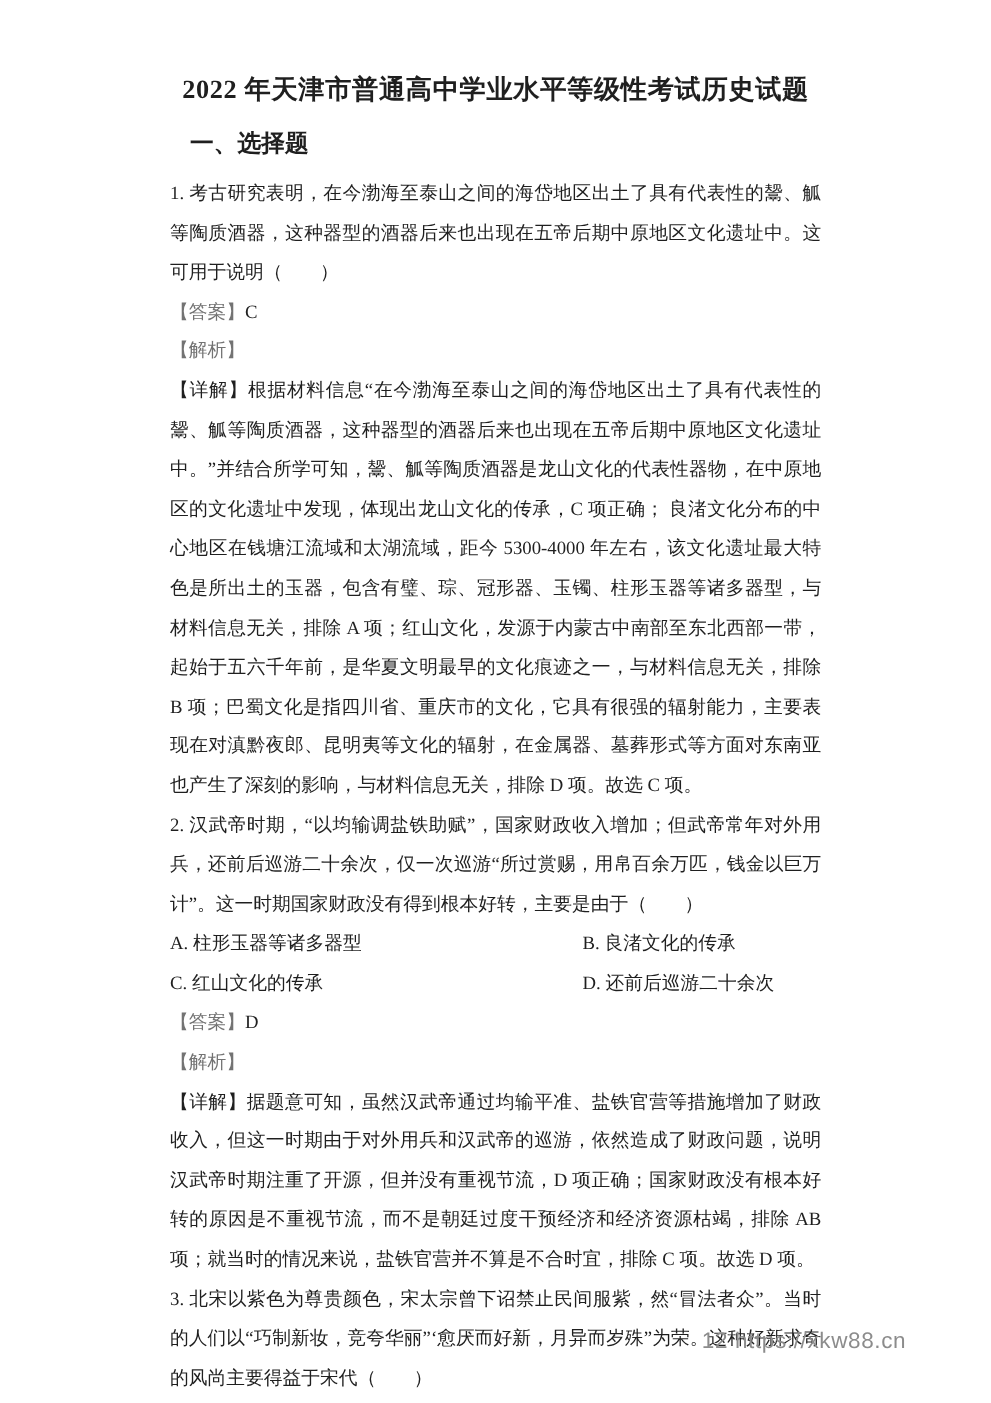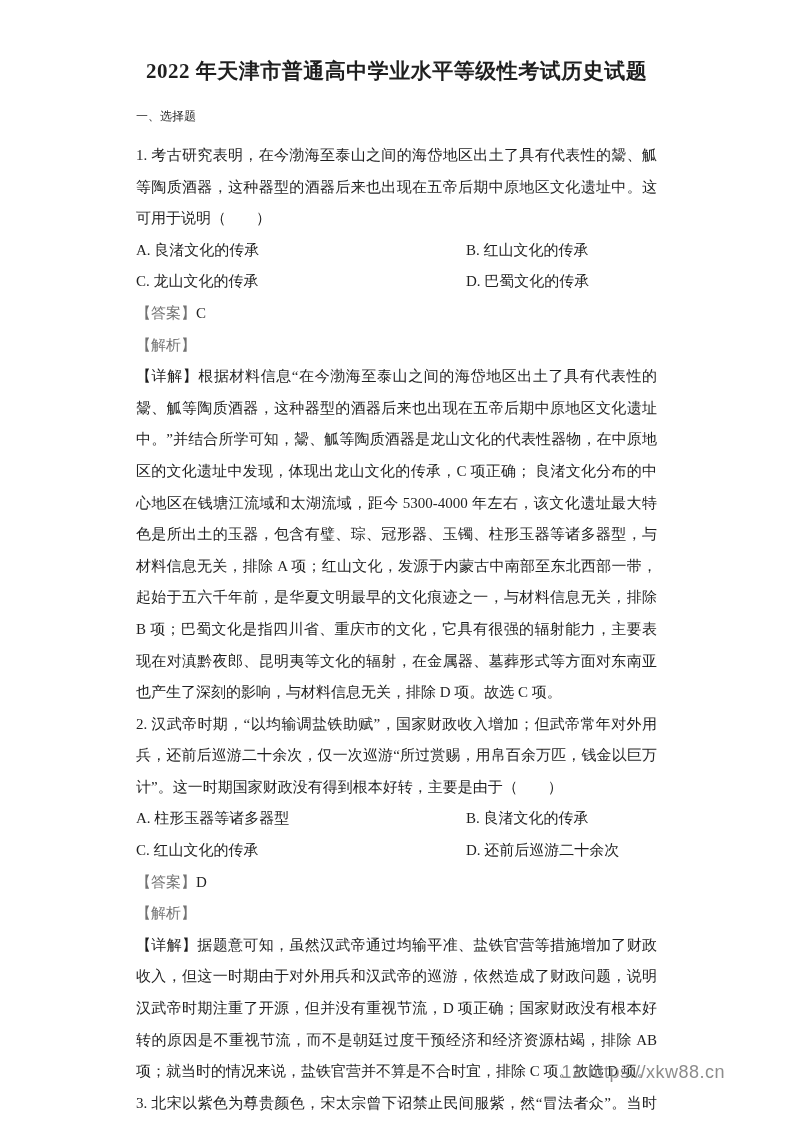--- a/index.html
+++ b/index.html
@@ -22,23 +22,23 @@
   }
   .doc-title {
     margin: 0 0 16px 0;
     text-align: center;
     font-size: 21px;
     font-weight: bold;
     line-height: 30px;
     letter-spacing: 0.5px;
   }
   .section-header {
-    margin: 0 0 10px 0;
-    font-size: 12px;
-    font-weight: normal;
+    margin: 0 0 10px 16px;
+    font-size: 19px;
+    font-weight: bold;
     line-height: 28px;
   }
   .stem, .detail, .answer-line, .analysis-line {
     margin: 0;
     font-size: 15px;
     line-height: 31.6px;
     text-align: justify;
   }
   .options {
     display: grid;
@@ -66,26 +66,20 @@
 
 <div class="page">
   <div class="content">
 
     <h1 class="doc-title">2022 年天津市普通高中学业水平等级性考试历史试题</h1>
 
     <h2 class="section-header">一、选择题</h2>
 
     <section>
       <p class="stem">1. 考古研究表明，在今渤海至泰山之间的海岱地区出土了具有代表性的鬶、觚等陶质酒器，这种器型的酒器后来也出现在五帝后期中原地区文化遗址中。这可用于说明（　　）</p>
-      <div class="options">
-        <div class="option">A. 良渚文化的传承</div>
-        <div class="option">B. 红山文化的传承</div>
-        <div class="option">C. 龙山文化的传承</div>
-        <div class="option">D. 巴蜀文化的传承</div>
-      </div>
       <p class="answer-line"><span class="blue-label">【答案】</span><span class="answer-value">C</span></p>
       <p class="analysis-line"><span class="blue-label">【解析】</span></p>
       <p class="detail">【详解】根据材料信息“在今渤海至泰山之间的海岱地区出土了具有代表性的鬶、觚等陶质酒器，这种器型的酒器后来也出现在五帝后期中原地区文化遗址中。”并结合所学可知，鬶、觚等陶质酒器是龙山文化的代表性器物，在中原地区的文化遗址中发现，体现出龙山文化的传承，C 项正确；  良渚文化分布的中心地区在钱塘江流域和太湖流域，距今 5300-4000 年左右，该文化遗址最大特色是所出土的玉器，包含有璧、琮、冠形器、玉镯、柱形玉器等诸多器型，与材料信息无关，排除 A 项；红山文化，发源于内蒙古中南部至东北西部一带，起始于五六千年前，是华夏文明最早的文化痕迹之一，与材料信息无关，排除 B 项；巴蜀文化是指四川省、重庆市的文化，它具有很强的辐射能力，主要表现在对滇黔夜郎、昆明夷等文化的辐射，在金属器、墓葬形式等方面对东南亚也产生了深刻的影响，与材料信息无关，排除 D 项。故选 C 项。</p>
     </section>
 
     <section>
       <p class="stem">2. 汉武帝时期，“以均输调盐铁助赋”，国家财政收入增加；但武帝常年对外用兵，还前后巡游二十余次，仅一次巡游“所过赏赐，用帛百余万匹，钱金以巨万计”。这一时期国家财政没有得到根本好转，主要是由于（　　）</p>
       <div class="options">
         <div class="option">A. 柱形玉器等诸多器型</div>
         <div class="option">B. 良渚文化的传承</div>

